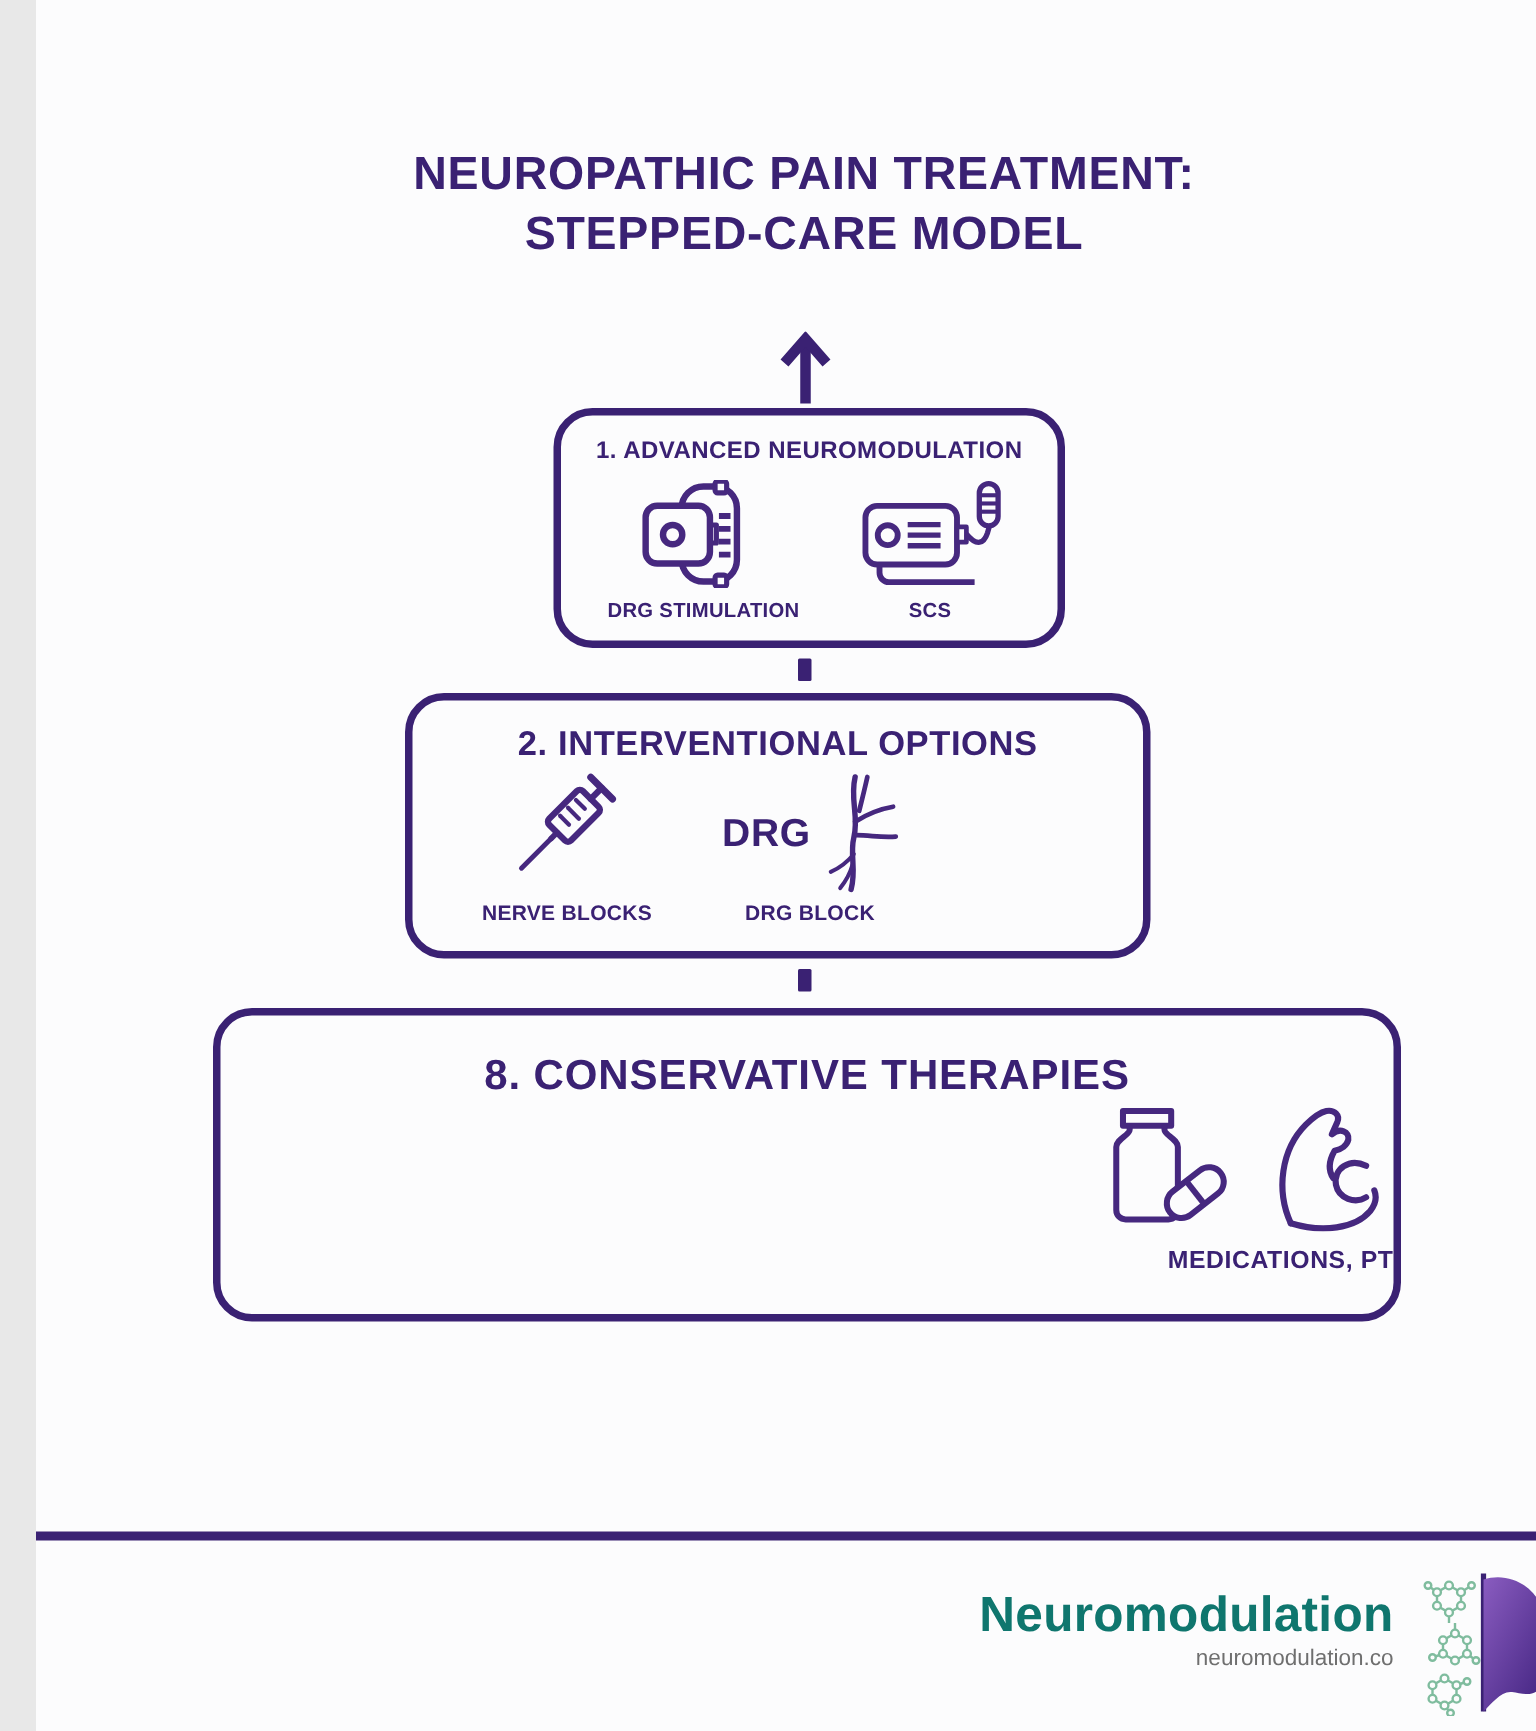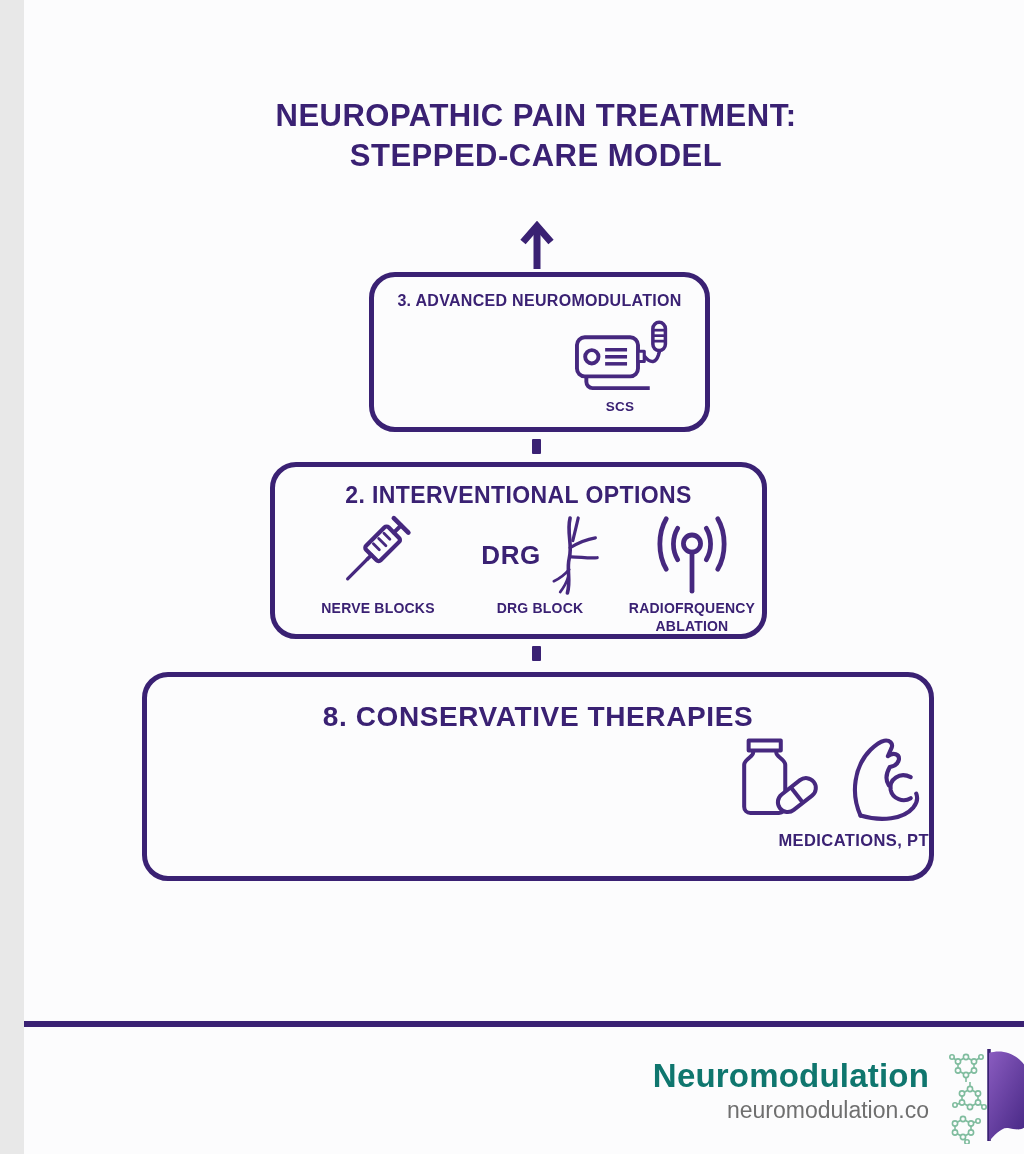--- a/index.html
+++ b/index.html
@@ -44,43 +44,62 @@
   #box-conservative .icon-slot{ height:92px; gap:16px; }
   #box-conservative .item-label{ font-size:16.5px; margin-top:3px; letter-spacing:.4px; }
 
   .connector{ position:absolute; left:508px; width:9px; height:15px; background:var(--purple); border-radius:1px; }
   #connector-top{ top:439px; }
   #connector-bottom{ top:646px; }
 
   .footer-rule{ position:absolute; left:0; top:1021px; width:1024px; height:6px; background:var(--purple); }
   .footer-brand{ position:absolute; top:1057px; right:119px; text-align:right; }
   .brand-name{ font-size:33px; font-weight:bold; color:#0f766e; letter-spacing:.2px; }
-  .brand-site{ font-size:23px; color:#6f6f6f; margin-top:2px; }
+  .brand-site{ font-size:15px; color:#6f6f6f; margin-top:2px; }
   .footer-logo{ position:absolute; left:918px; top:1046px; }
 </style>
 </head>
 <body>
 
 <div id="canvas">
 
   <div class="title">
     <div>NEUROPATHIC PAIN TREATMENT:</div>
     <div>STEPPED-CARE MODEL</div>
   </div>
 
   <div class="arrow">
     <svg width="40" height="50" viewBox="0 0 40 50">
       <path d="M20,48 L20,7" fill="none" stroke="#3a2173" stroke-width="7"></path>
       <path d="M6,21 L20,5 L34,21" fill="none" stroke="#3a2173" stroke-width="7" stroke-linejoin="miter"></path>
     </svg>
   </div>
 
   <div class="step-box" id="box-advanced">
-    <div class="box-heading">3. ADVANCED NEUROMODULATION</div>
-
+    <div class="box-heading">1. ADVANCED NEUROMODULATION</div>
+
+    <div class="item-col" id="col-drgstim">
+      <div class="icon-slot">
+        <svg width="92" height="72" viewBox="0 0 100 84">
+          <g fill="none" stroke="#46287f" stroke-width="5" stroke-linejoin="round">
+            <rect x="33" y="5" width="43" height="74" rx="17"></rect>
+            <line x1="62" y1="28" x2="71" y2="28" stroke-width="4.5"></line>
+            <line x1="62" y1="38" x2="71" y2="38" stroke-width="4.5"></line>
+            <line x1="62" y1="48" x2="71" y2="48" stroke-width="4.5"></line>
+            <line x1="62" y1="58" x2="71" y2="58" stroke-width="4.5"></line>
+            <rect x="59" y="1" width="9" height="9" rx="2" fill="#fcfcfd" stroke-width="4"></rect>
+            <rect x="59" y="74" width="9" height="9" rx="2" fill="#fcfcfd" stroke-width="4"></rect>
+            <rect x="51" y="35" width="9" height="14" fill="#fcfcfd" stroke-width="4"></rect>
+            <rect x="5" y="20" width="50" height="45" rx="9" fill="#fcfcfd"></rect>
+            <circle cx="26" cy="42.5" r="7.5"></circle>
+          </g>
+        </svg>
+      </div>
+      <div class="item-label">DRG STIMULATION</div>
+    </div>
 
     <div class="item-col" id="col-scs">
       <div class="icon-slot">
         <svg width="116" height="72" viewBox="0 0 122 92">
           <g fill="none" stroke="#46287f" stroke-width="5" stroke-linejoin="round">
             <path d="M18,70 v9 a8,8 0 0 0 8,8 h73"></path>
             <rect x="6" y="22" width="78" height="50" rx="10" fill="#fcfcfd"></rect>
             <circle cx="25" cy="47" r="8.5"></circle>
             <line x1="42" y1="38" x2="70" y2="38" stroke-width="4.5"></line>
             <line x1="42" y1="47" x2="70" y2="47" stroke-width="4.5"></line>
@@ -131,35 +150,20 @@
             <path d="M30,36 C38,31 46,27 58,25" stroke-width="3.5"></path>
             <path d="M31,46 C41,46 50,48 60,47" stroke-width="3.5"></path>
             <path d="M29,60 C24,66 19,70 12,73" stroke-width="3"></path>
             <path d="M28,68 C26,75 23,80 19,85" stroke-width="3"></path>
           </g>
         </svg>
       </div>
       <div class="item-label">DRG BLOCK</div>
     </div>
 
-    <div class="item-col" id="col-rf">
-      <div class="icon-slot">
-        <svg width="90" height="80" viewBox="0 0 92 84">
-          <g fill="none" stroke="#46287f" stroke-width="5" stroke-linecap="round">
-            <circle cx="46" cy="30" r="9"></circle>
-            <line x1="46" y1="39" x2="46" y2="80"></line>
-            <path d="M31,14 C25,24 25,37 31,47"></path>
-            <path d="M61,14 C67,24 67,37 61,47"></path>
-            <path d="M19,4 C10,19 10,42 19,57"></path>
-            <path d="M73,4 C82,19 82,42 73,57"></path>
-          </g>
-        </svg>
-      </div>
-      <div class="item-label">RADIOFRQUENCY ABLATION</div>
-    </div>
   </div>
 
   <div class="connector" id="connector-bottom"></div>
 
   <div class="step-box" id="box-conservative">
     <div class="box-heading">8. CONSERVATIVE THERAPIES</div>
 
     <div class="item-col">
       <div class="icon-slot">
         <span>

